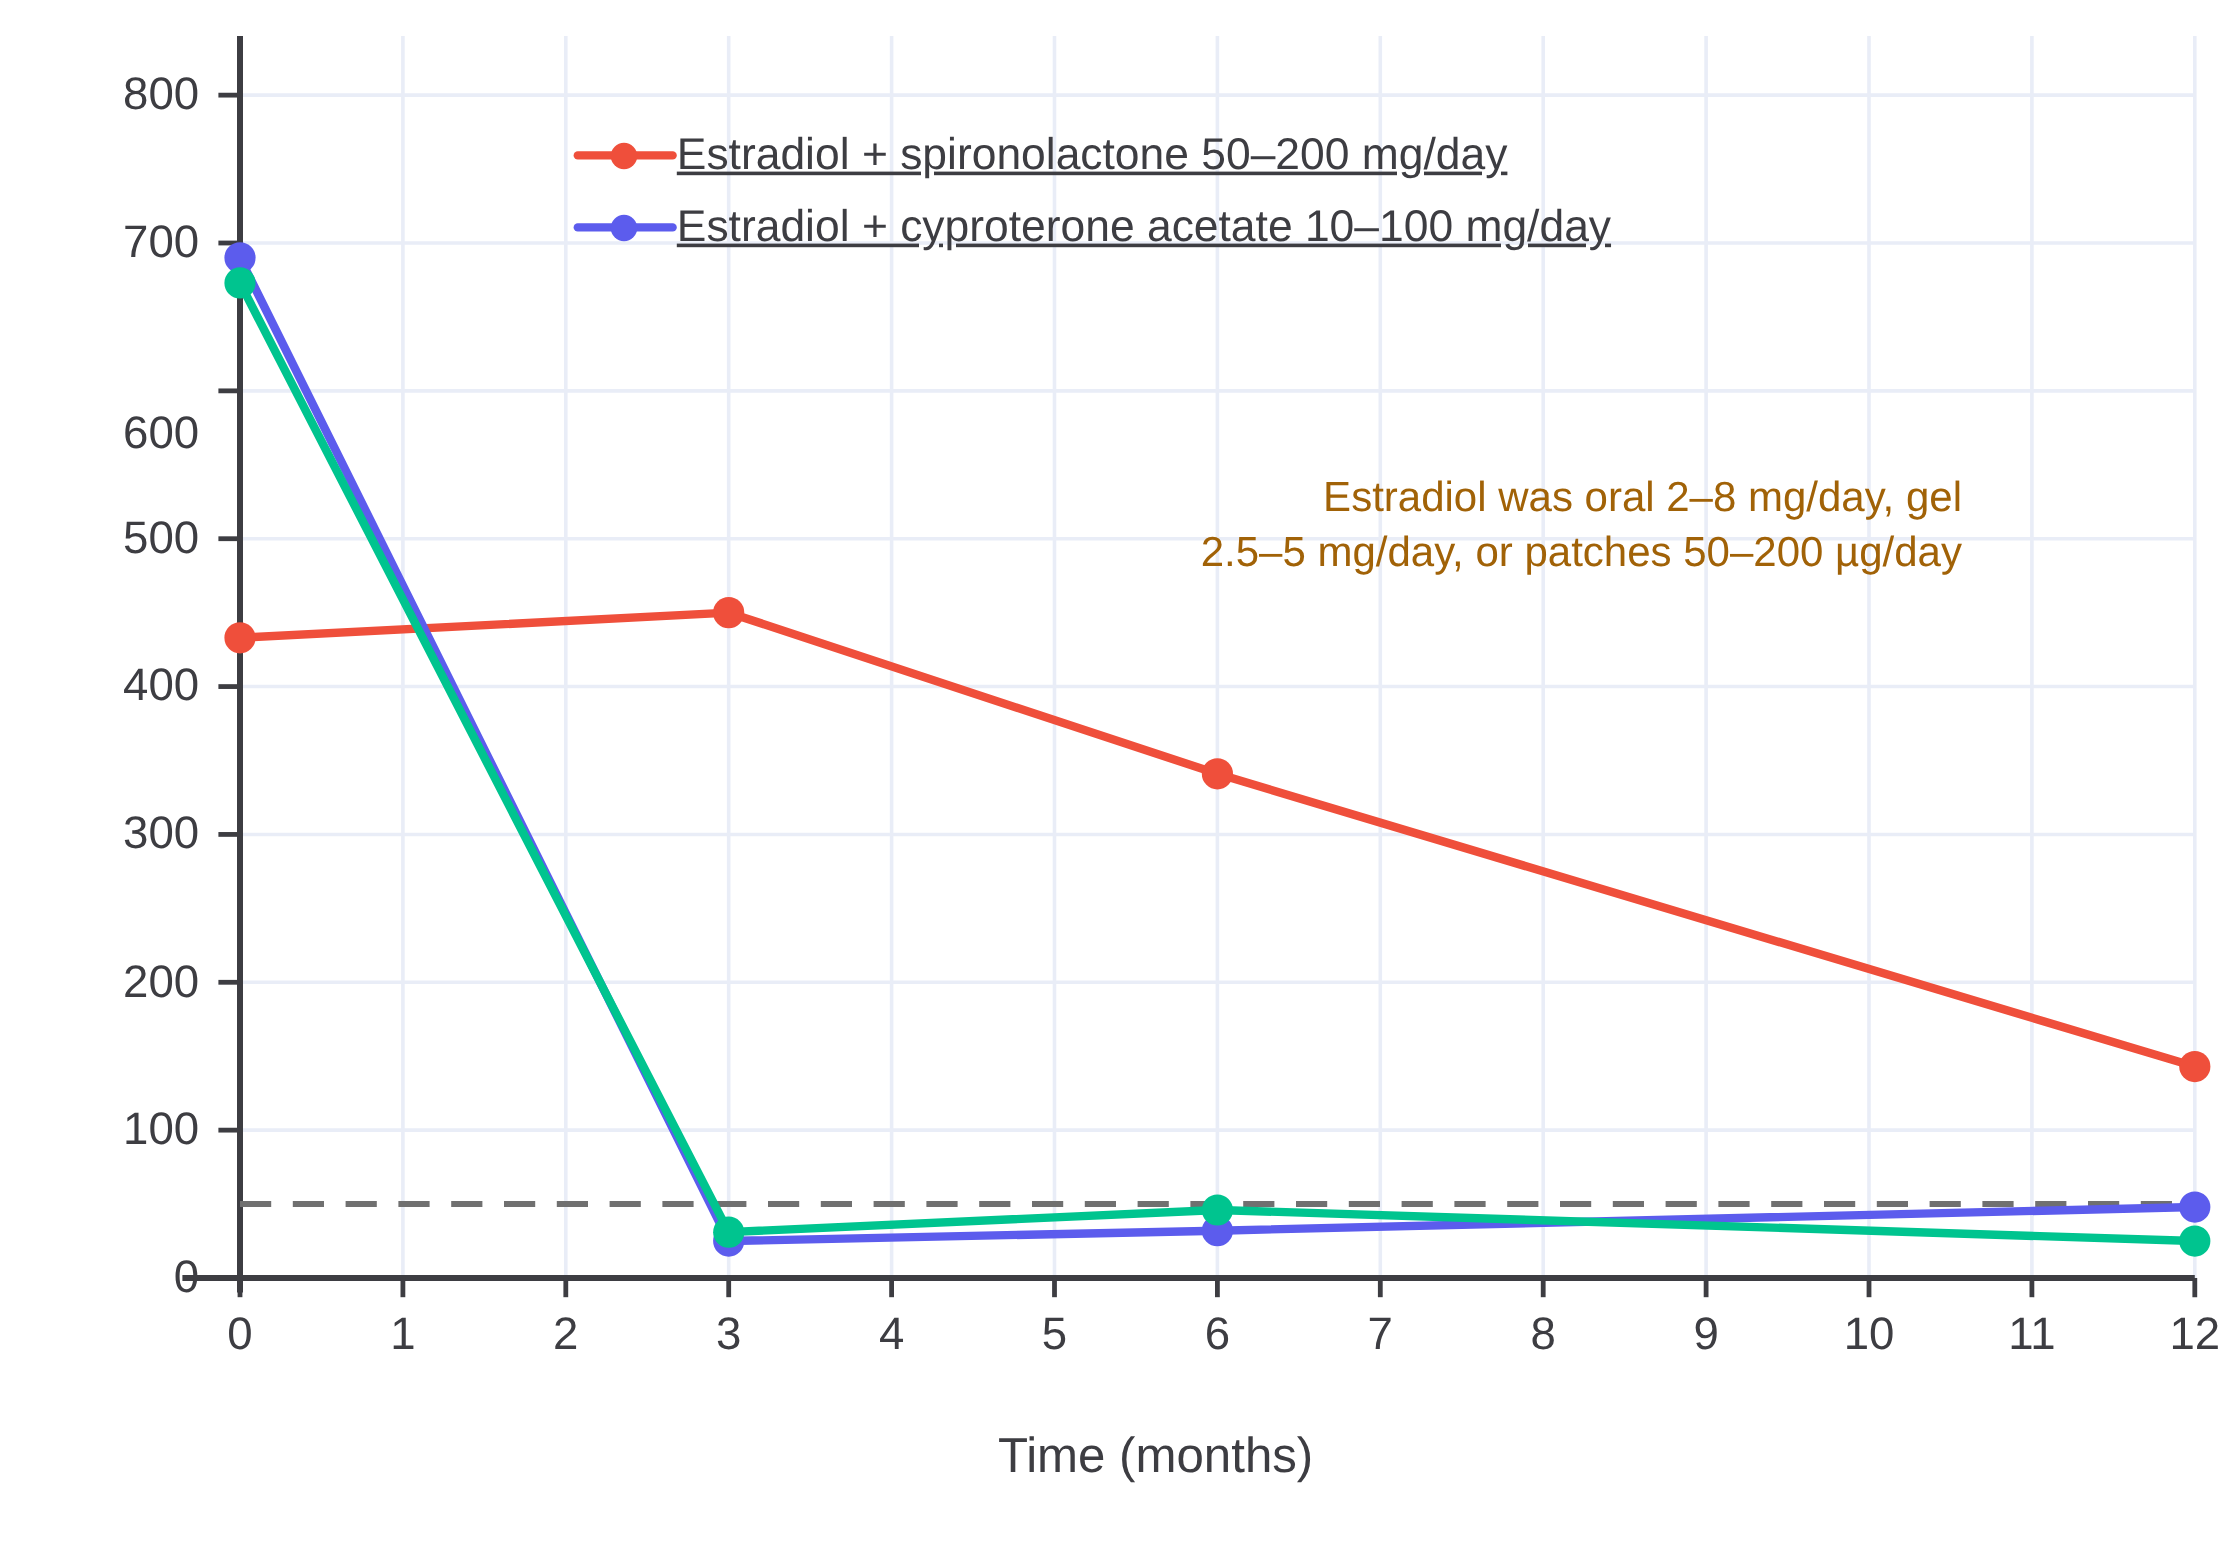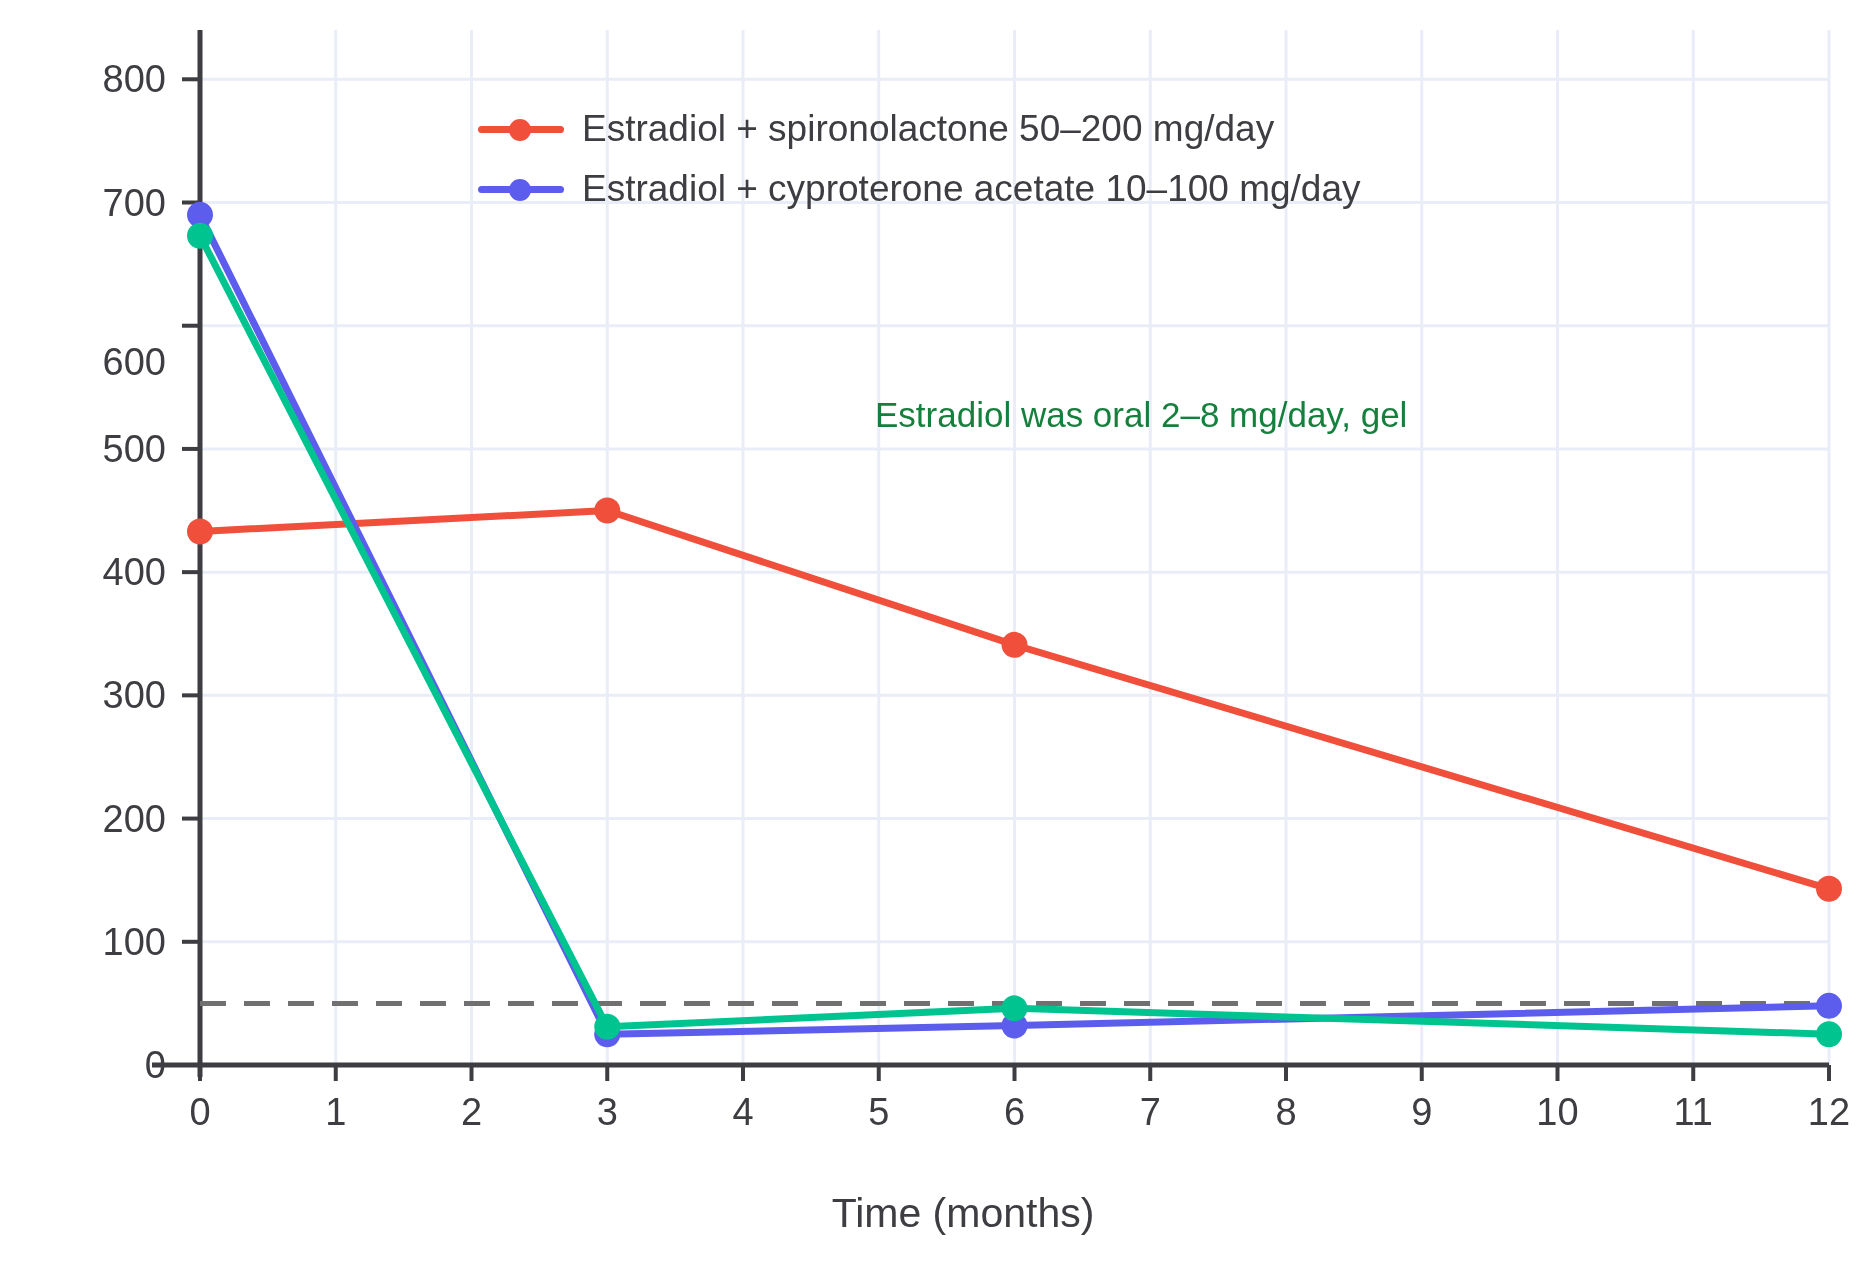--- a/index.html
+++ b/index.html
@@ -29,31 +29,31 @@
   .legend-swatch{position:relative;width:86px;height:28px;flex:0 0 auto;}
   .legend-swatch .lseg{
     position:absolute;left:0;top:11px;width:86px;height:7px;border-radius:4px;
   }
   .legend-swatch .ldot{
     position:absolute;left:31px;top:4px;width:22px;height:22px;border-radius:50%;
   }
   .legend-text{
     font-size:37px;
     color:#3d3d42;
-    margin-left:18px;
     white-space:nowrap;
+    text-decoration:underline;
   }
   .annotation{
     position:absolute;
     left:875px; top:392px;
     width:760px;
-    text-align:left;
+    text-align:right;
     font-size:35px;
     line-height:1.32;
-    color:#15803d;
+    color:#a16207;
   }
   .annotation div{white-space:nowrap;}
 </style>
 </head>
 <body>
 
 <div id="root">
 
   <svg id="plot" viewBox="0 0 1856 1284">
     <g id="gridlines">
@@ -171,15 +171,16 @@
       <span class="legend-swatch">
         <span class="lseg" style="background:#5c5ced"></span>
         <span class="ldot" style="background:#5c5ced"></span>
       </span>
       <span class="legend-text">Estradiol + cyproterone acetate 10–100 mg/day</span>
     </div>
   </div>
 
   <div class="annotation">
     <div>Estradiol was oral 2–8 mg/day, gel</div>
+    <div>2.5–5 mg/day, or patches 50–200 µg/day</div>
   </div>
 
 </div>
 
 </body></html>

